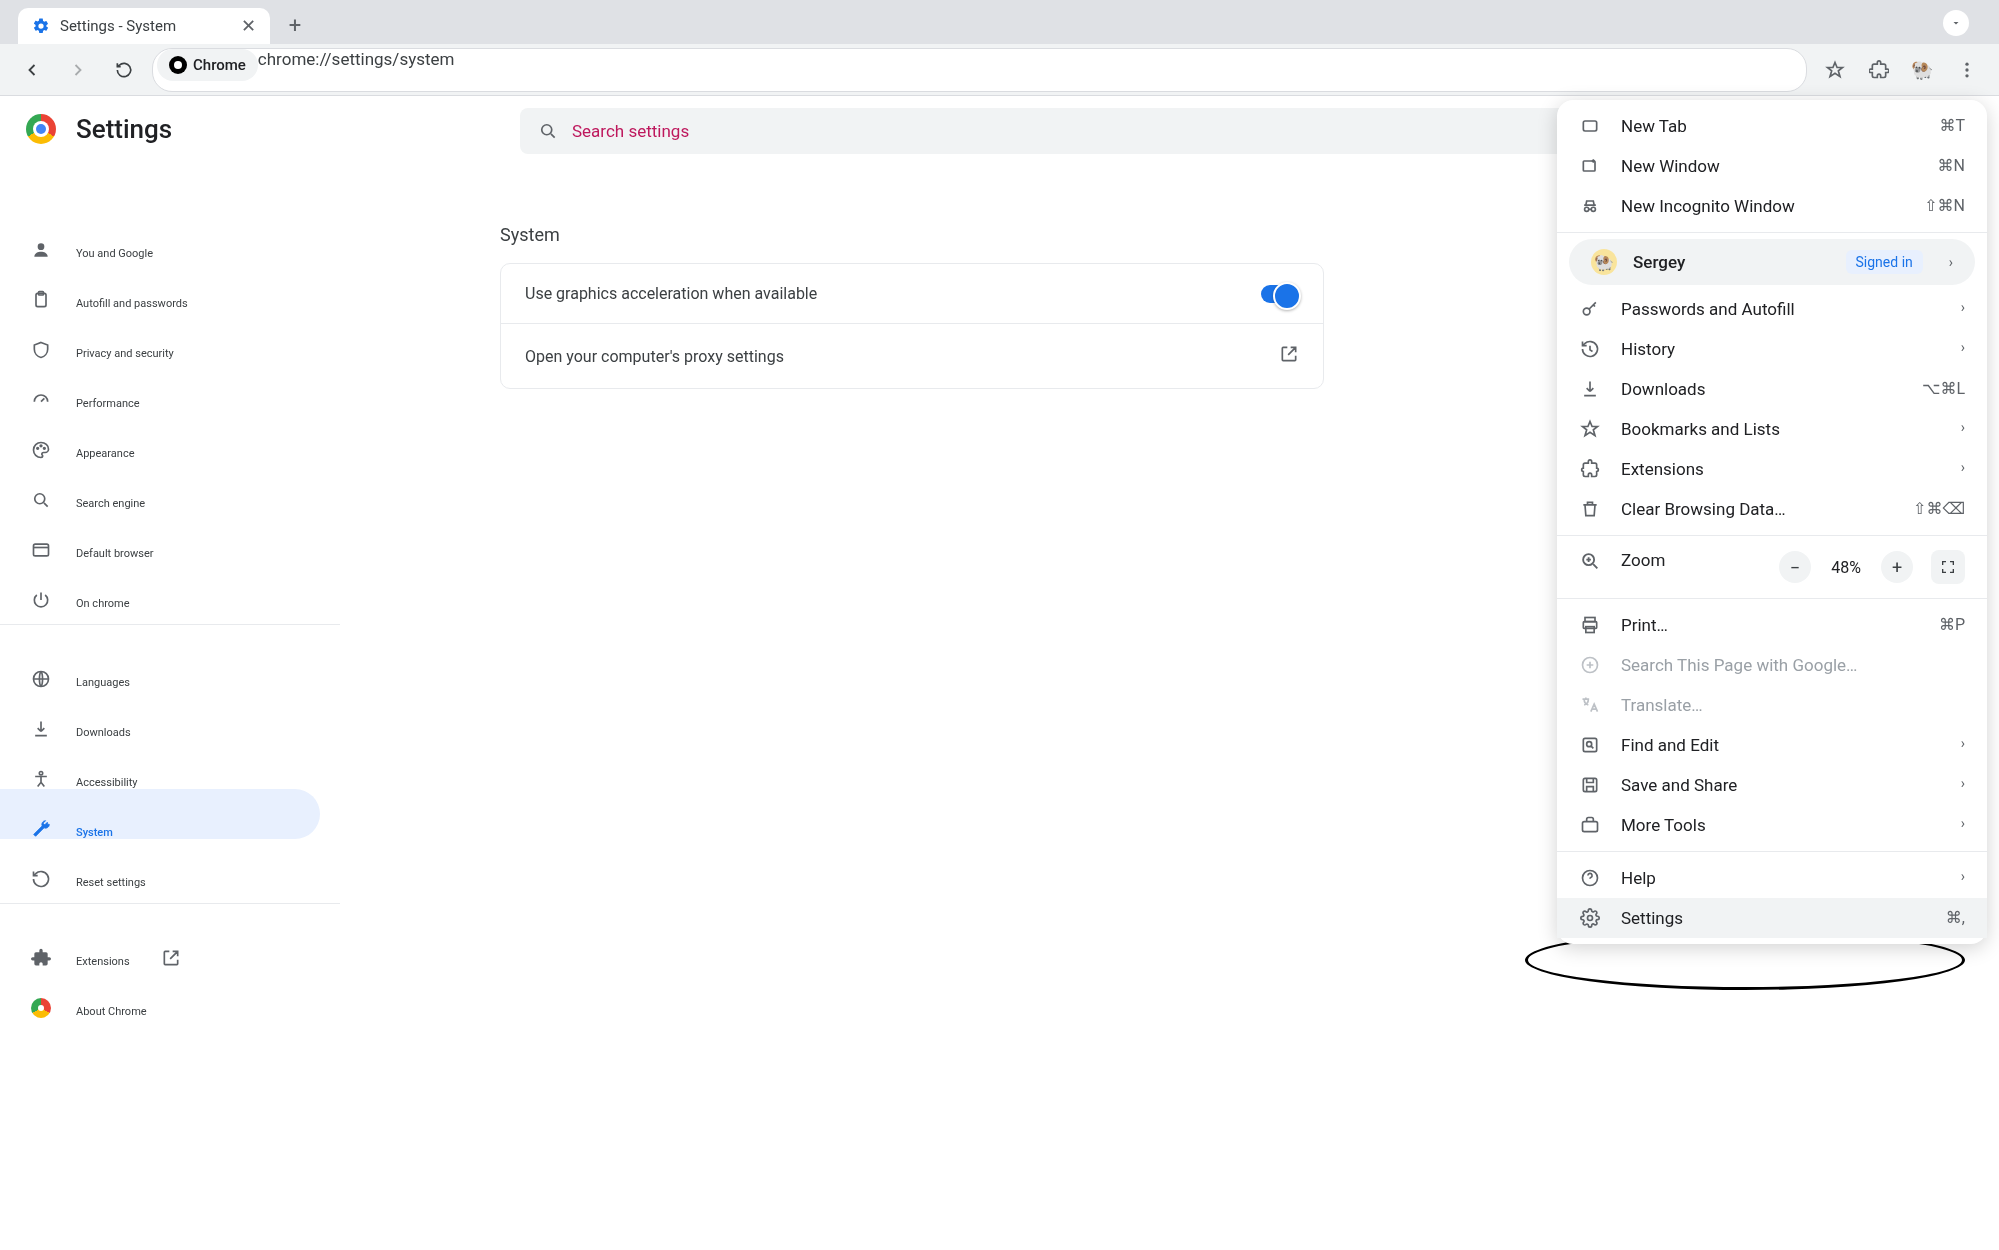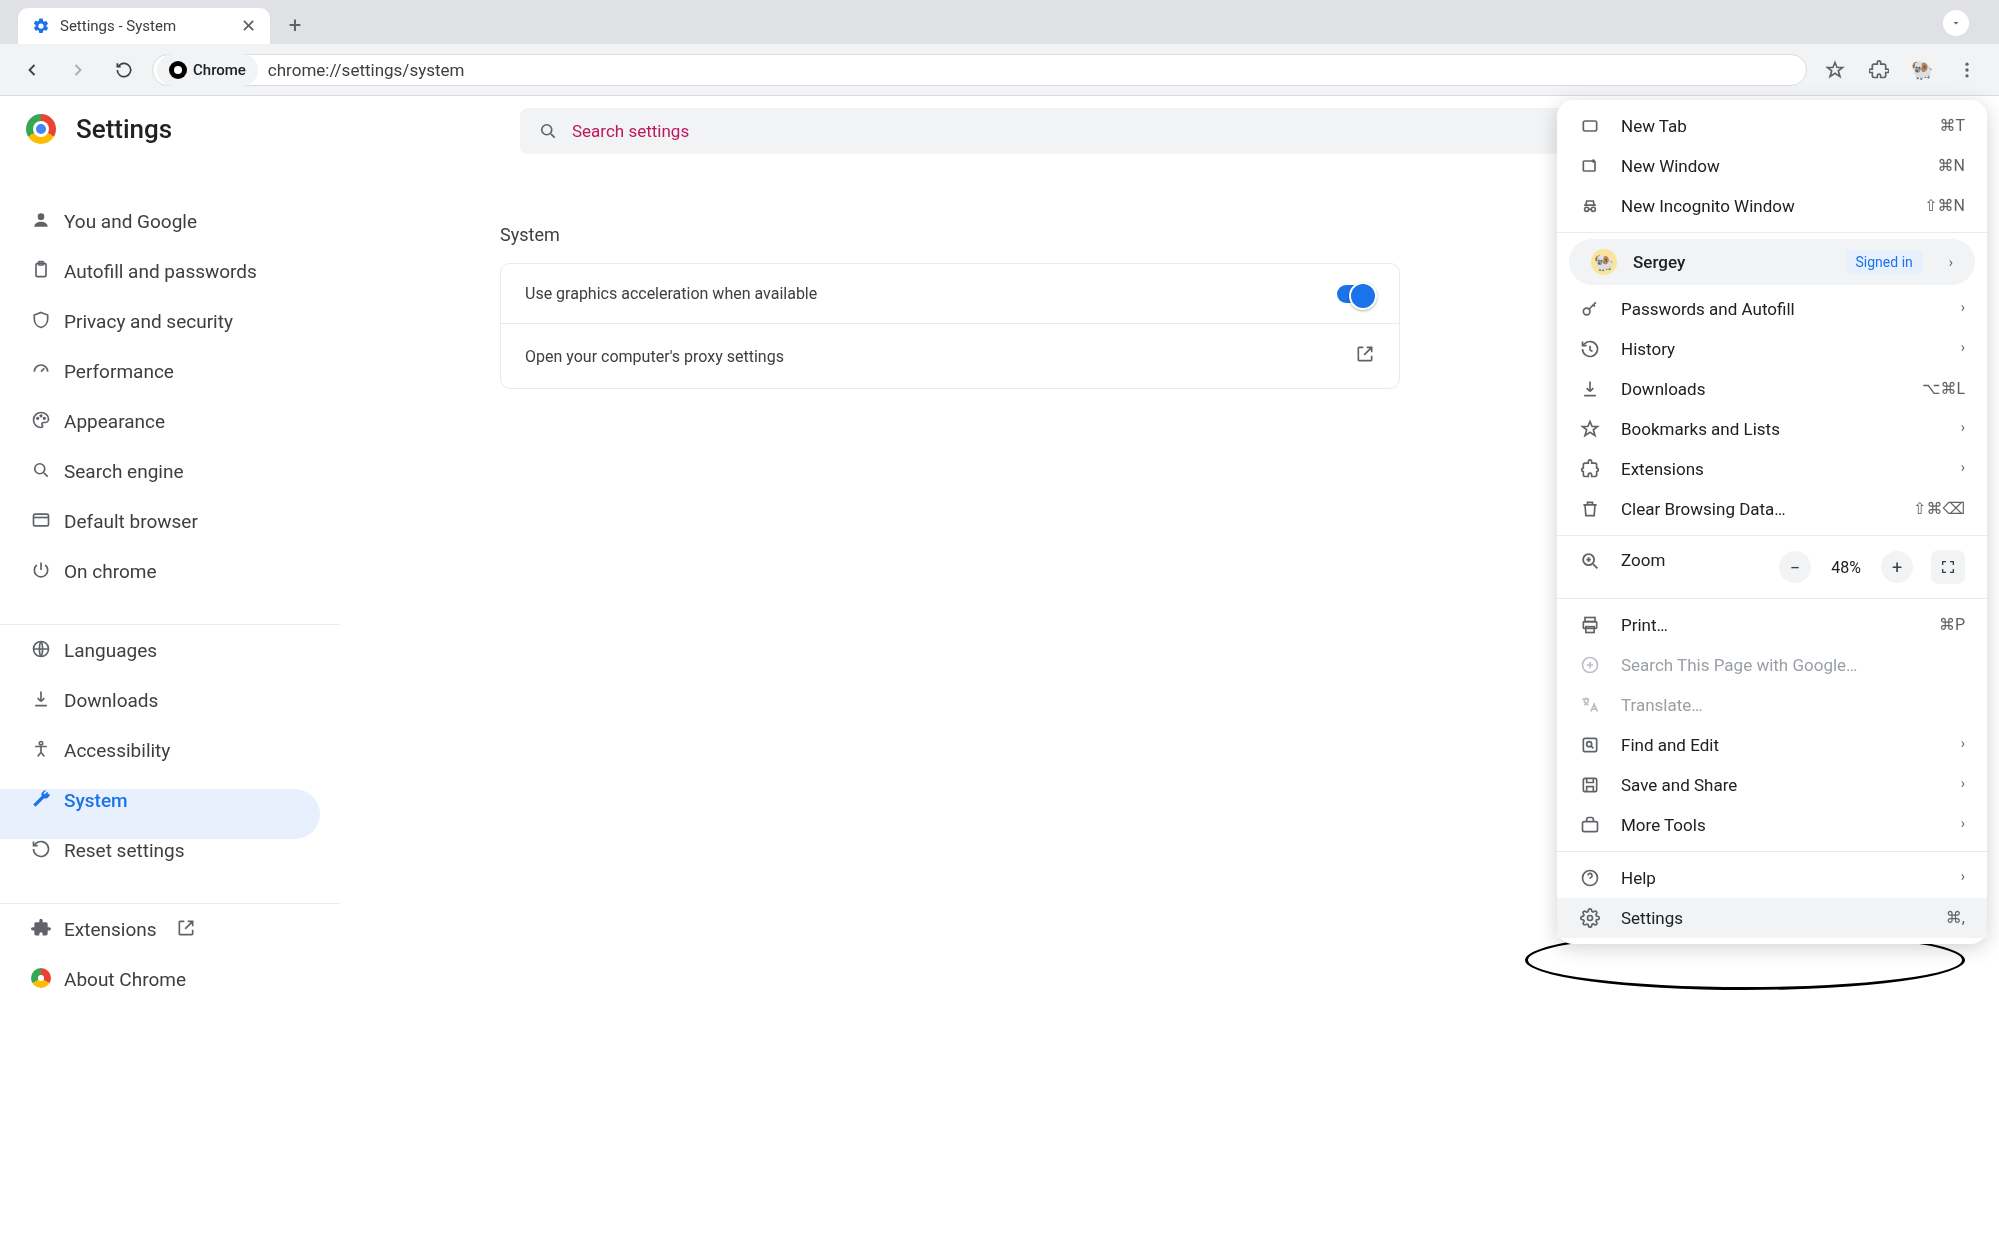--- a/index.html
+++ b/index.html
@@ -12,52 +12,52 @@
     .tab .favicon svg { width: 18px; height: 18px; }
     .tab .title { flex: 1; white-space: nowrap; overflow: hidden; text-overflow: ellipsis; }
     .tab .close { color: #5f6368; font-size: 18px; line-height: 1; cursor: pointer; }
     .new-tab { width: 34px; height: 34px; display: flex; align-items: center; justify-content: center; color: #5f6368; font-size: 22px; cursor: pointer; margin-left: 8px; margin-bottom: 2px; border-radius: 50%; }
     .tab-strip .caret-btn { position: absolute; right: 30px; top: 10px; width: 26px; height: 26px; border-radius: 50%; background: #fff; display: flex; align-items: center; justify-content: center; cursor: pointer; color: #5f6368; font-size: 12px; }
 
     
     .toolbar { height: 52px; background: #f1f3f4; display: flex; align-items: center; padding: 0 14px; gap: 10px; border-bottom: 1px solid #dadce0; }
     .tool-btn { width: 36px; height: 36px; display: flex; align-items: center; justify-content: center; color: #5f6368; border-radius: 50%; cursor: pointer; }
     .tool-btn svg { width: 20px; height: 20px; }
-    .omnibox { flex: 1; height: 32px; background: #fff; border-radius: 20px; display: flex; align-items: center; padding: 0 8px 0 4px; gap: 10px; border: 1px solid #dadce0; }
+    .omnibox { flex: 1; height: 44px; background: #fff; border-radius: 20px; display: flex; align-items: flex-start; padding: 0 8px 0 4px; gap: 0; border: 1px solid #dadce0; }
     .chrome-chip { display: flex; align-items: center; gap: 6px; background: #f1f3f4; border-radius: 18px; padding: 4px 12px; height: 32px; }
     .chrome-chip .chrome-icon { width: 18px; height: 18px; border-radius: 50%; background: #000; position: relative; }
     .chrome-chip .chrome-icon::after { content: ''; position: absolute; inset: 5px; border-radius: 50%; background: #fff; }
     .chrome-chip .name { font-size: 15px; color: #202124; font-weight: 500; }
     .omnibox .url { font-size: 17px; color: #3c4043; }
     .toolbar-right { display: flex; align-items: center; gap: 8px; }
 
     
     .page { position: absolute; top: 96px; left: 0; right: 0; bottom: 0; background: #fff; }
     .page-header { display: flex; align-items: center; padding: 18px 26px 0 26px; gap: 20px; }
     .chrome-logo { width: 30px; height: 30px; border-radius: 50%; position: relative; background: conic-gradient(#ea4335 0 120deg, #fbbc04 120deg 240deg, #34a853 240deg 360deg); }
     .chrome-logo::before { content: ''; position: absolute; inset: 7px; border-radius: 50%; background: #fff; }
     .chrome-logo::after { content: ''; position: absolute; inset: 10px; border-radius: 50%; background: #4285f4; }
     .page-title { font-size: 26px; font-weight: 500; color: #202124; }
     .search-box { position: relative; left: 0; width: 100%; height: 46px; background: #f1f3f4; border-radius: 8px; display: flex; align-items: center; padding: 0 18px; gap: 14px; color: #5f6368; }
     .search-box svg { width: 20px; height: 20px; }
     .search-box .ph { font-size: 17px; color: #be185d; }
 
     .content-row { display: flex; }
     .sidebar { width: 340px; padding: 26px 0; }
-    .side-item { display: flex; align-items: flex-start; gap: 12px; height: 50px; padding: 0 30px; font-size: 19px; color: #3c4043; cursor: pointer; border-radius: 0 25px 25px 0; margin-right: 20px; }
+    .side-item { display: flex; align-items: flex-end; gap: 24px; height: 50px; padding: 0 30px; font-size: 11px; color: #3c4043; cursor: pointer; border-radius: 0 25px 25px 0; margin-right: 20px; }
     .side-item.active { background: #e8f0fe; color: #1a73e8; font-weight: 500; }
     .side-item.active svg { stroke: #1a73e8; fill: #1a73e8; }
     .side-item .icn { width: 22px; display: flex; justify-content: center; color: #5f6368; }
     .side-item.active .icn { color: #1a73e8; }
     .side-item .icn svg { width: 20px; height: 20px; }
     .side-divider { height: 1px; background: #e8eaed; margin: 14px 0; }
 
     .main-col { flex: 1; padding: 30px 0; }
     .section-title { font-size: 18px; color: #3c4043; margin: 0 0 18px 160px; font-weight: 400; }
-    .card { width: 900px; margin-left: 160px; border: 1px solid #e8eaed; border-radius: 10px; background: #fff; }
+    .card { width: 824px; margin-left: 160px; border: 1px solid #e8eaed; border-radius: 10px; background: #fff; }
     .card-row { display: flex; align-items: center; justify-content: space-between; padding: 20px 24px; font-size: 16px; color: #3c4043; }
     .card-row + .card-row { border-top: 1px solid #e8eaed; }
     .toggle { width: 38px; height: 18px; background: #1a73e8; border-radius: 10px; position: relative; cursor: pointer; }
     .toggle::after { content: ''; position: absolute; right: -2px; top: -3px; width: 24px; height: 24px; border-radius: 50%; background: #1a73e8; border: 2px solid #fff; box-shadow: 0 1px 3px rgba(0,0,0,0.3); }
     .open-ext { color: #5f6368; }
     .open-ext svg { width: 20px; height: 20px; }
 
     
     .app-menu { position: absolute; top: 100px; right: 12px; width: 430px; background: #fff; border-radius: 16px; box-shadow: 0 4px 20px rgba(0,0,0,0.18); padding: 6px 0; z-index: 10; }
     .menu-item { display: flex; align-items: flex-start; padding: 10px 22px; gap: 20px; font-size: 17px; color: #202124; cursor: pointer; position: relative; }

